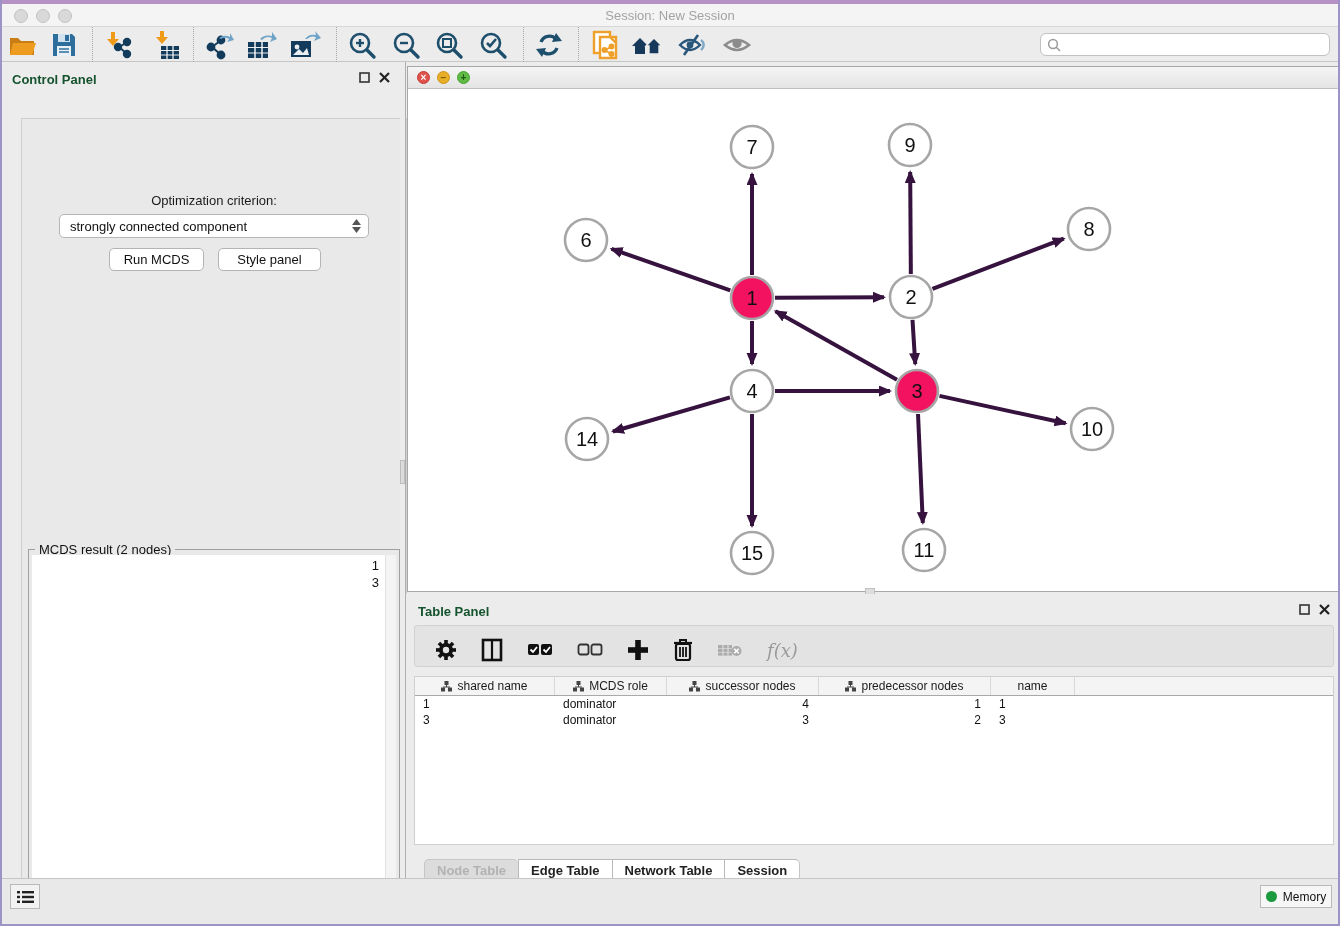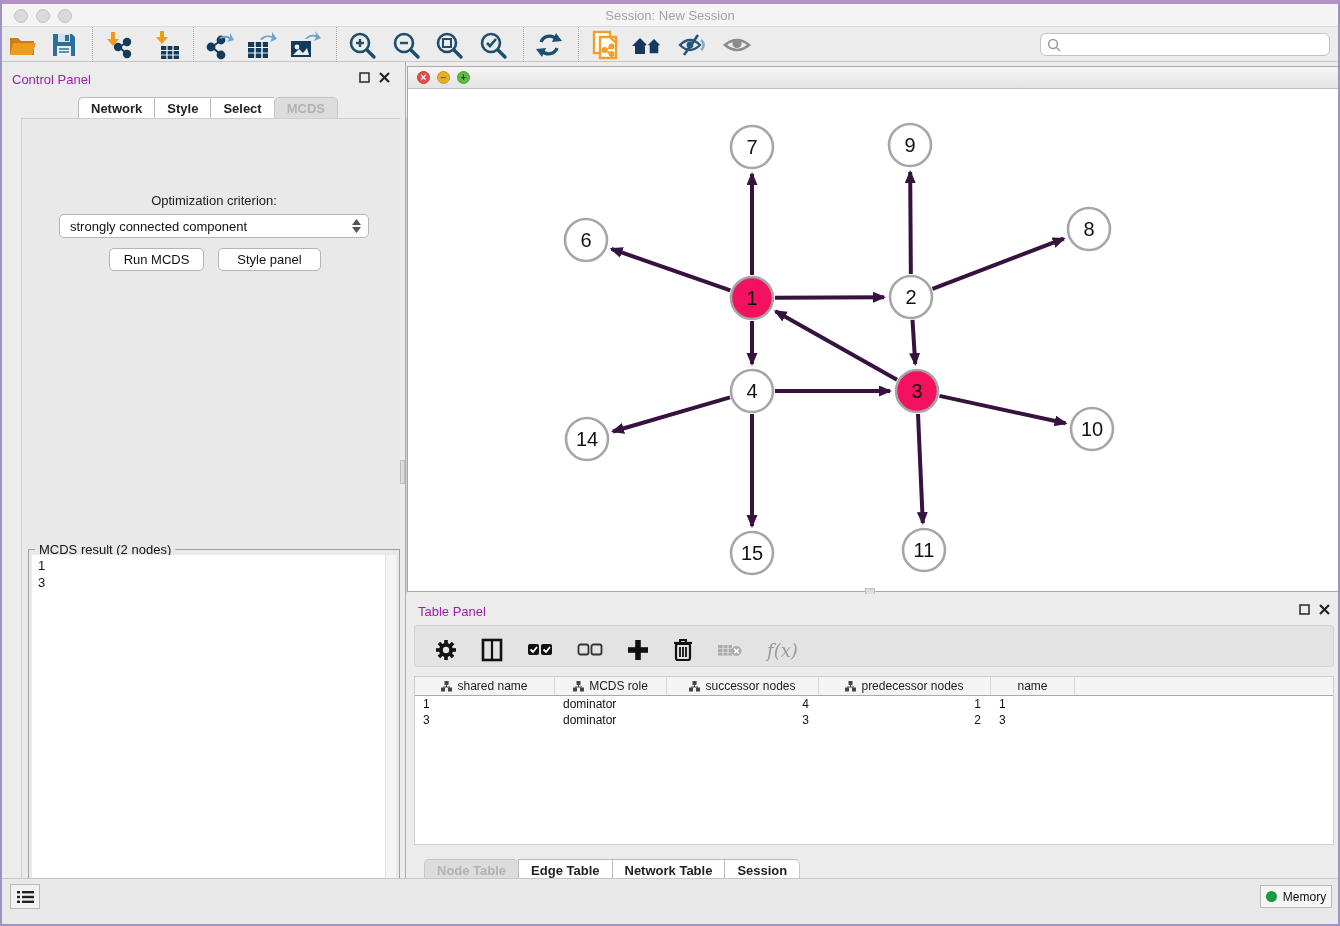--- a/index.html
+++ b/index.html
@@ -21,38 +21,38 @@
   
   .main-toolbar { position:absolute; top:27px; left:0; width:1340px; height:35px; background:#ECECEC; border-bottom:1px solid #C6C6C6; }
   .tb-btn { position:absolute; top:2px; width:36px; height:31px; display:flex; align-items:center; justify-content:center; }
   .tb-sep { position:absolute; top:0; height:35px; width:0; border-left:1px dotted #A8A8A8; }
   .searchbox { position:absolute; top:6px; right:10px; width:290px; height:23px; background:#fff; border:1px solid #C2C2C2; border-radius:6px; display:flex; align-items:center; padding-left:6px; }
   .searchbox input { border:none; outline:none; flex:1; font-size:12px; font-family:"Liberation Sans",sans-serif; background:transparent; margin-left:4px; }
 
   
   .control-panel { position:absolute; top:62px; left:0; width:400px; height:828px; background:#ECECEC; }
   .panel-header { position:absolute; top:6px; left:0; width:100%; height:24px; }
-  .panel-title { position:absolute; left:12px; top:4px; font-size:13px; color:#a21caf; }
+  .panel-title { position:absolute; left:12px; top:4px; font-size:13px; color:#14532d;font-weight:bold; }
   .panel-hdr-icons { position:absolute; right:10px; top:4px; display:flex; gap:9px; align-items:center; }
 
   .cp-tabs { position:absolute; top:35px; left:78px; height:22px; display:flex; }
   .tab { height:22px; padding:0 12px; display:flex; align-items:center; justify-content:center; font-size:13px; font-weight:bold; color:#222; background:#fff; border:1px solid #B9B9B9; border-right:none; }
   .tab:first-child { border-top-left-radius:5px; }
   .tab:last-child { border-right:1px solid #C6C6C6; border-top-right-radius:5px; }
   .tab.active { background:#DCDCDC; color:#B2B2B2; border-color:#C6C6C6; border-top-left-radius:5px; border-top-right-radius:5px; }
 
   .cp-body { position:absolute; top:56px; left:21px; width:386px; height:766px; background:#E9E9E9; border:1px solid #CFCFCF; }
   .opt-label { position:absolute; top:74px; width:100%; text-align:center; font-size:13px; color:#1b1b1b; }
   .opt-select { position:absolute; top:95px; left:37px; width:310px; height:24px; background:#fff; border:1px solid #B6B6B6; border-radius:5px; font-size:13px; color:#111; display:flex; align-items:center; padding-left:10px; }
   .stepper { position:absolute; right:7px; top:4px; display:flex; flex-direction:column; gap:2px; }
   .btn { position:absolute; height:23px; background:#fff; border:1px solid #B4B4B4; border-radius:5px; font-size:13px; color:#111; display:flex; align-items:center; justify-content:center; }
   .run-btn { top:129px; left:87px; width:95px; }
   .closep-btn { top:129px; left:196px; width:103px; }
 
-  .result-fieldset { position:absolute; top:430px; left:6px; width:372px; height:376px; border:1px solid #9f9f9f; }
+  .result-fieldset { position:absolute; top:430px; left:6px; width:372px; height:376px; border:1px solid #9f9f9f;text-align:right; }
   .result-legend { position:absolute; top:-8px; left:6px; background:#E9E9E9; padding:0 4px; font-size:13px; color:#111; }
   .result-text { position:absolute; top:5px; left:3px; right:14px; bottom:3px; background:#fff; font-size:13px; color:#111; padding:2px 6px; white-space:pre; line-height:17px; }
   .result-scroll { position:absolute; top:5px; right:3px; width:11px; bottom:3px; background:#F4F4F4; border-left:1px solid #E2E2E2; }
 
   
   .v-splitter { position:absolute; top:62px; left:400px; width:6px; height:828px; background:#ECECEC; border-right:1px solid #AFAFAF; }
   .v-splitter .grip { position:absolute; top:398px; left:0px; width:5px; height:24px; background:#DCDCDC; border:1px solid #BDBDBD; }
 
   
   .net-window { position:absolute; top:66px; left:407px; width:933px; height:526px; background:#fff; border:1px solid #A7A7A7; }
@@ -269,26 +269,20 @@
     <div class="panel-title">Control Panel</div>
     <div class="panel-hdr-icons">
       <svg width="11" height="11" viewBox="0 0 11 11">
         <rect x="1" y="1" width="9" height="9" fill="none" stroke="#333" stroke-width="1.6"></rect>
       </svg>
       <svg width="11" height="11" viewBox="0 0 11 11">
         <line x1="1" y1="1" x2="10" y2="10" stroke="#222" stroke-width="2.2"></line>
         <line x1="10" y1="1" x2="1" y2="10" stroke="#222" stroke-width="2.2"></line>
       </svg>
     </div>
-  </div>
-  <div class="cp-tabs">
-    <div class="tab">Network</div>
-    <div class="tab">Style</div>
-    <div class="tab">Select</div>
-    <div class="tab active">MCDS</div>
   </div>
   <div class="cp-body">
     <div class="opt-label">Optimization criterion:</div>
     <div class="opt-select">
       <span>strongly connected component</span>
       <span class="stepper">
         <svg width="9" height="6" viewBox="0 0 9 6">
             <polygon points="4.5,0 9,6 0,6" fill="#555"></polygon>
           </svg>
         <svg width="9" height="6" viewBox="0 0 9 6">

